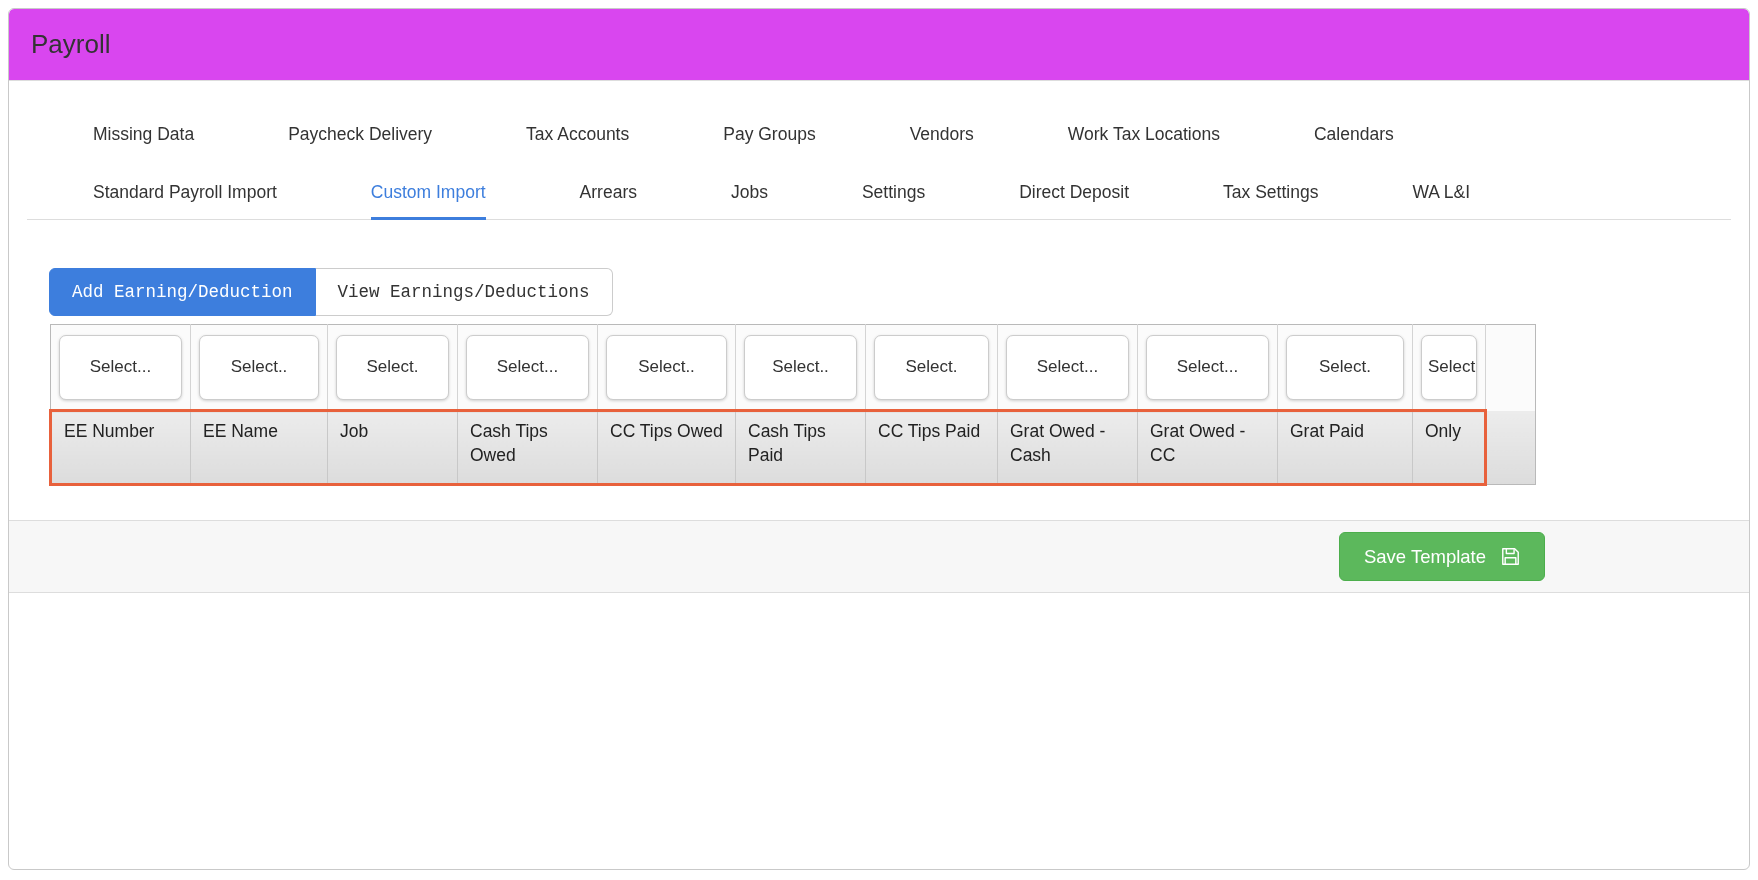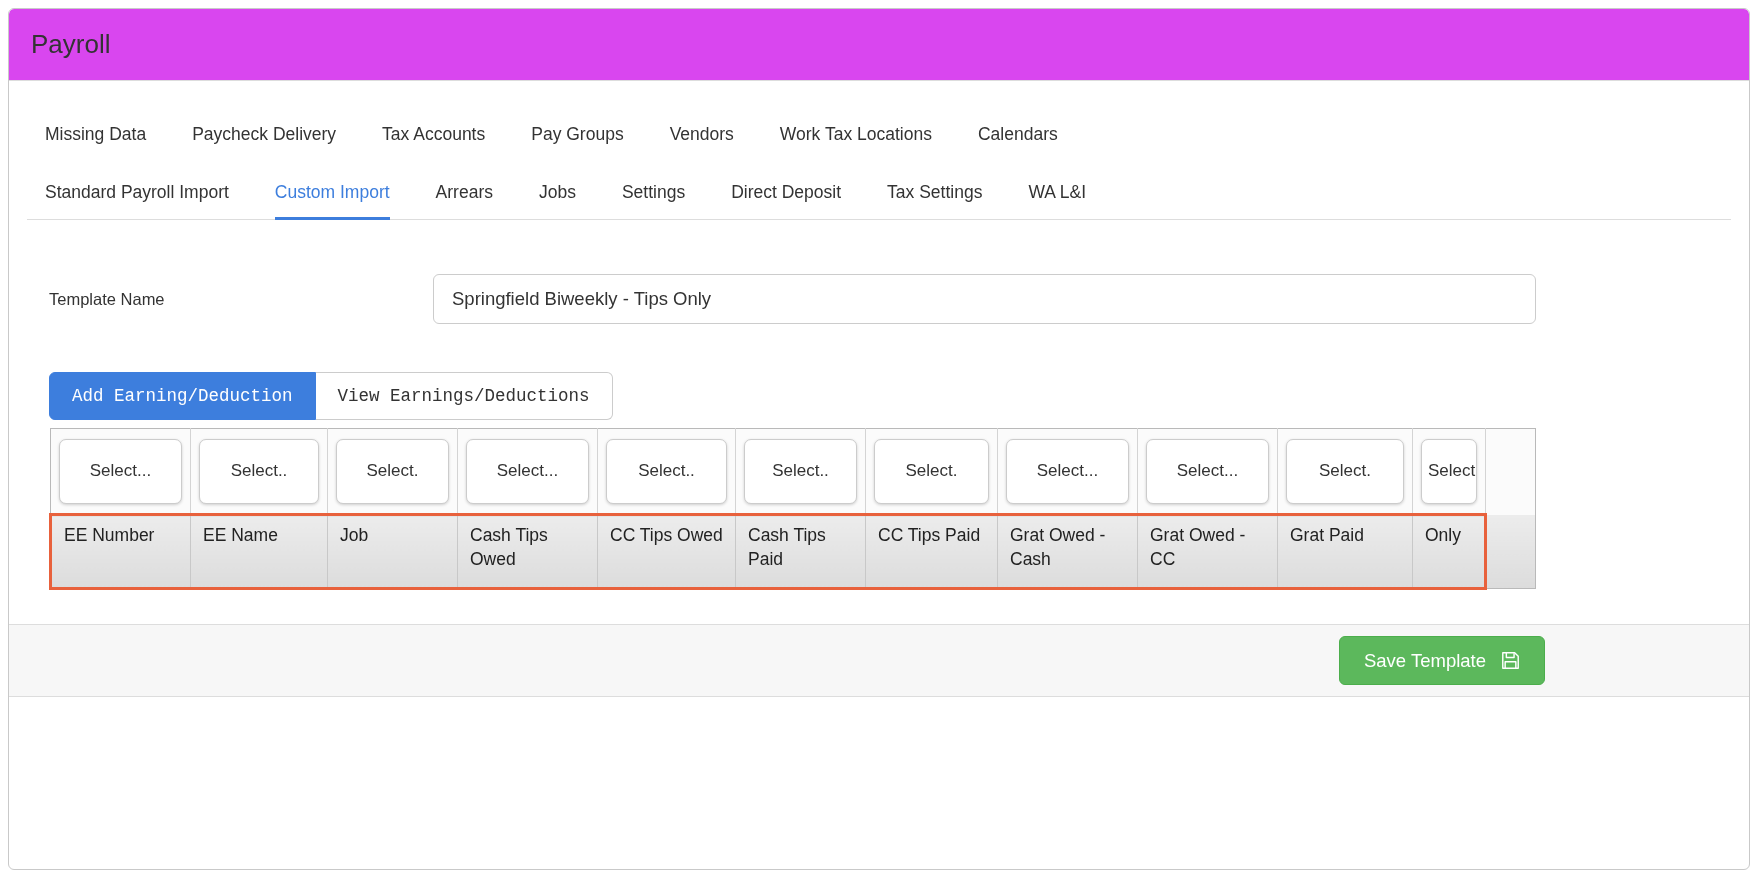--- a/index.html
+++ b/index.html
@@ -44,20 +44,21 @@
     display: inline-block;
     font-size: 17.5px;
     color: #333;
     padding: 15px 0 14px 0;
     margin-right: 46px;
     margin-bottom: -1px;
     cursor: pointer;
     text-decoration: none;
     border-bottom: 3px solid transparent;
     white-space: nowrap;
+    margin-left: 48px;
   }
   .tab.active {
     color: var(--accent-blue, #3d7edd);
     border-bottom-color: var(--accent-blue, #3d7edd);
   }
 
   
   .content {
     margin: 0 213px 0 40px; 
   }
@@ -228,24 +229,20 @@
   <div class="panel-heading">
     <span>Payroll</span>
   </div>
 
   <div class="panel-body">
     <nav class="tab-row tab-row-1"><a class="tab">Missing Data</a><a class="tab">Paycheck Delivery</a><a class="tab">Tax Accounts</a><a class="tab">Pay Groups</a><a class="tab">Vendors</a><a class="tab">Work Tax Locations</a><a class="tab">Calendars</a></nav>
     <nav class="tab-row tab-row-2"><a class="tab">Standard Payroll Import</a><a class="tab active">Custom Import</a><a class="tab">Arrears</a><a class="tab">Jobs</a><a class="tab">Settings</a><a class="tab">Direct Deposit</a><a class="tab">Tax Settings</a><a class="tab">WA L&amp;I</a></nav>
 
     <div class="content">
 
-      <div class="form-row">
-        <label class="form-label">Template Name</label>
-        <input class="text-input" type="text" value="Springfield Biweekly - Tips Only" style="">
-      </div>
 
 
       <div class="btn-group-row">
         <button class="btn btn-add">Add Earning/Deduction</button>
         <button class="btn btn-view">View Earnings/Deductions</button>
       </div>
 
       <table class="mapping-table">
         <colgroup id="table-colgroup">
             <col style="width: 140px;">

